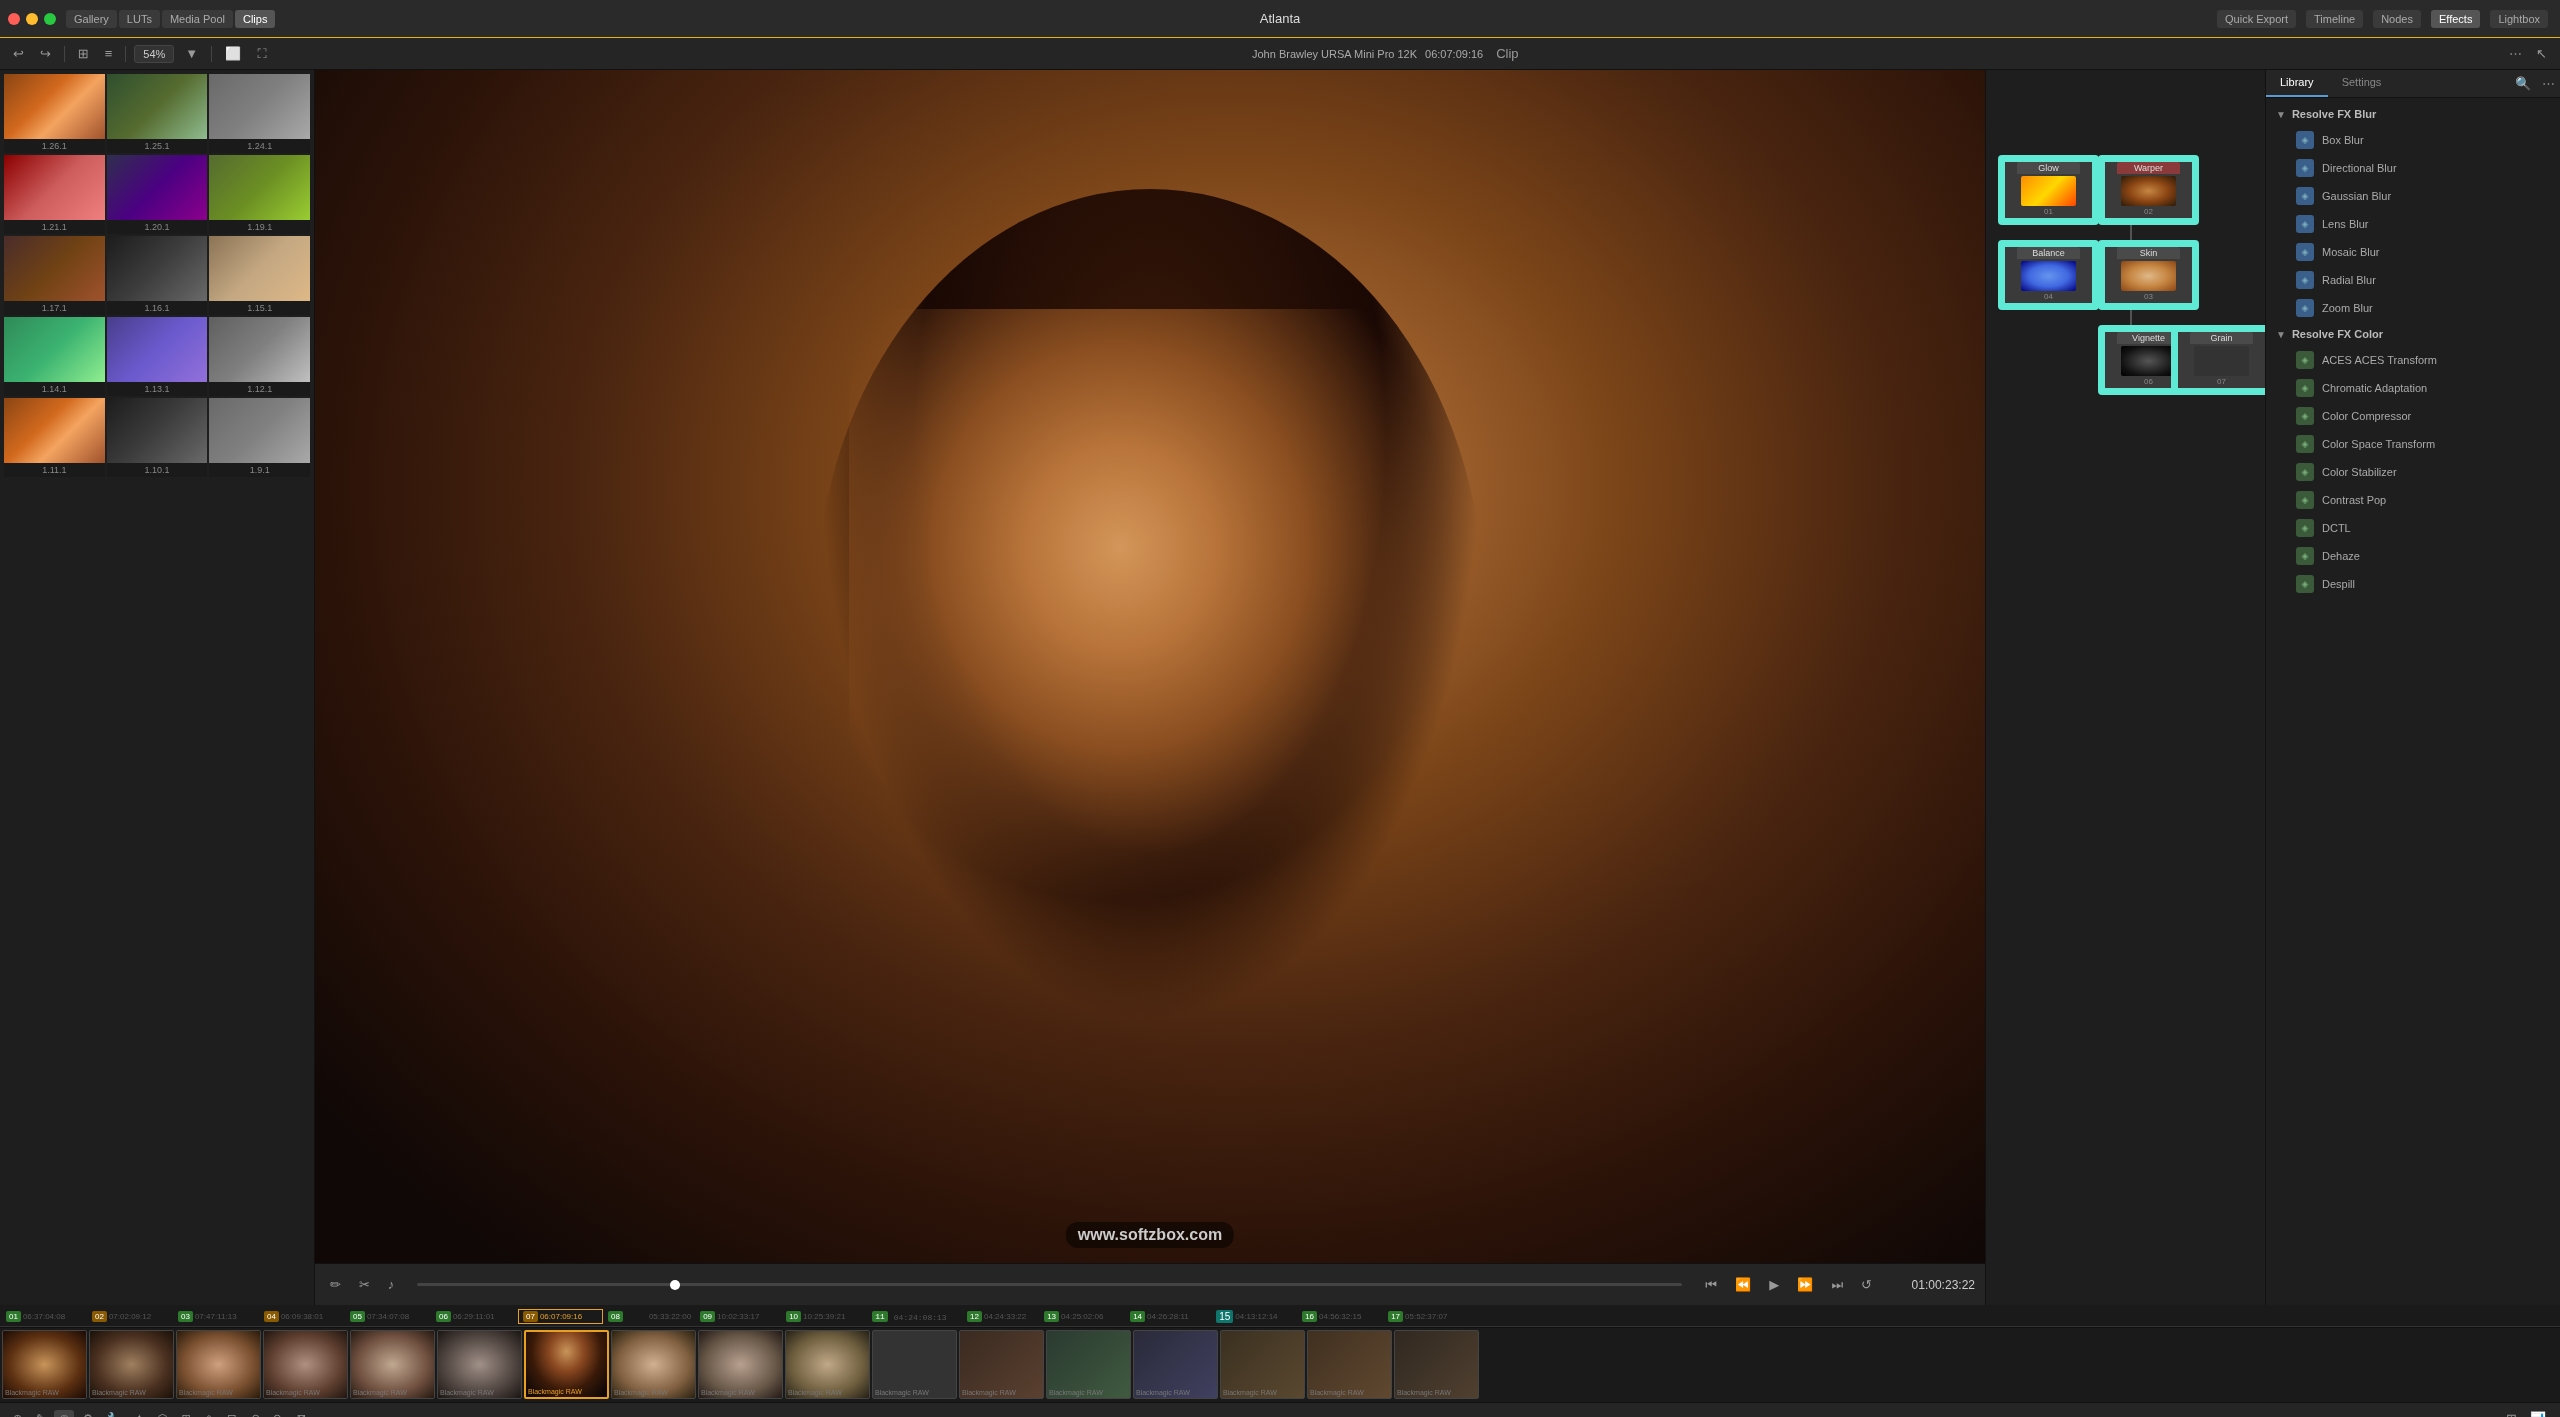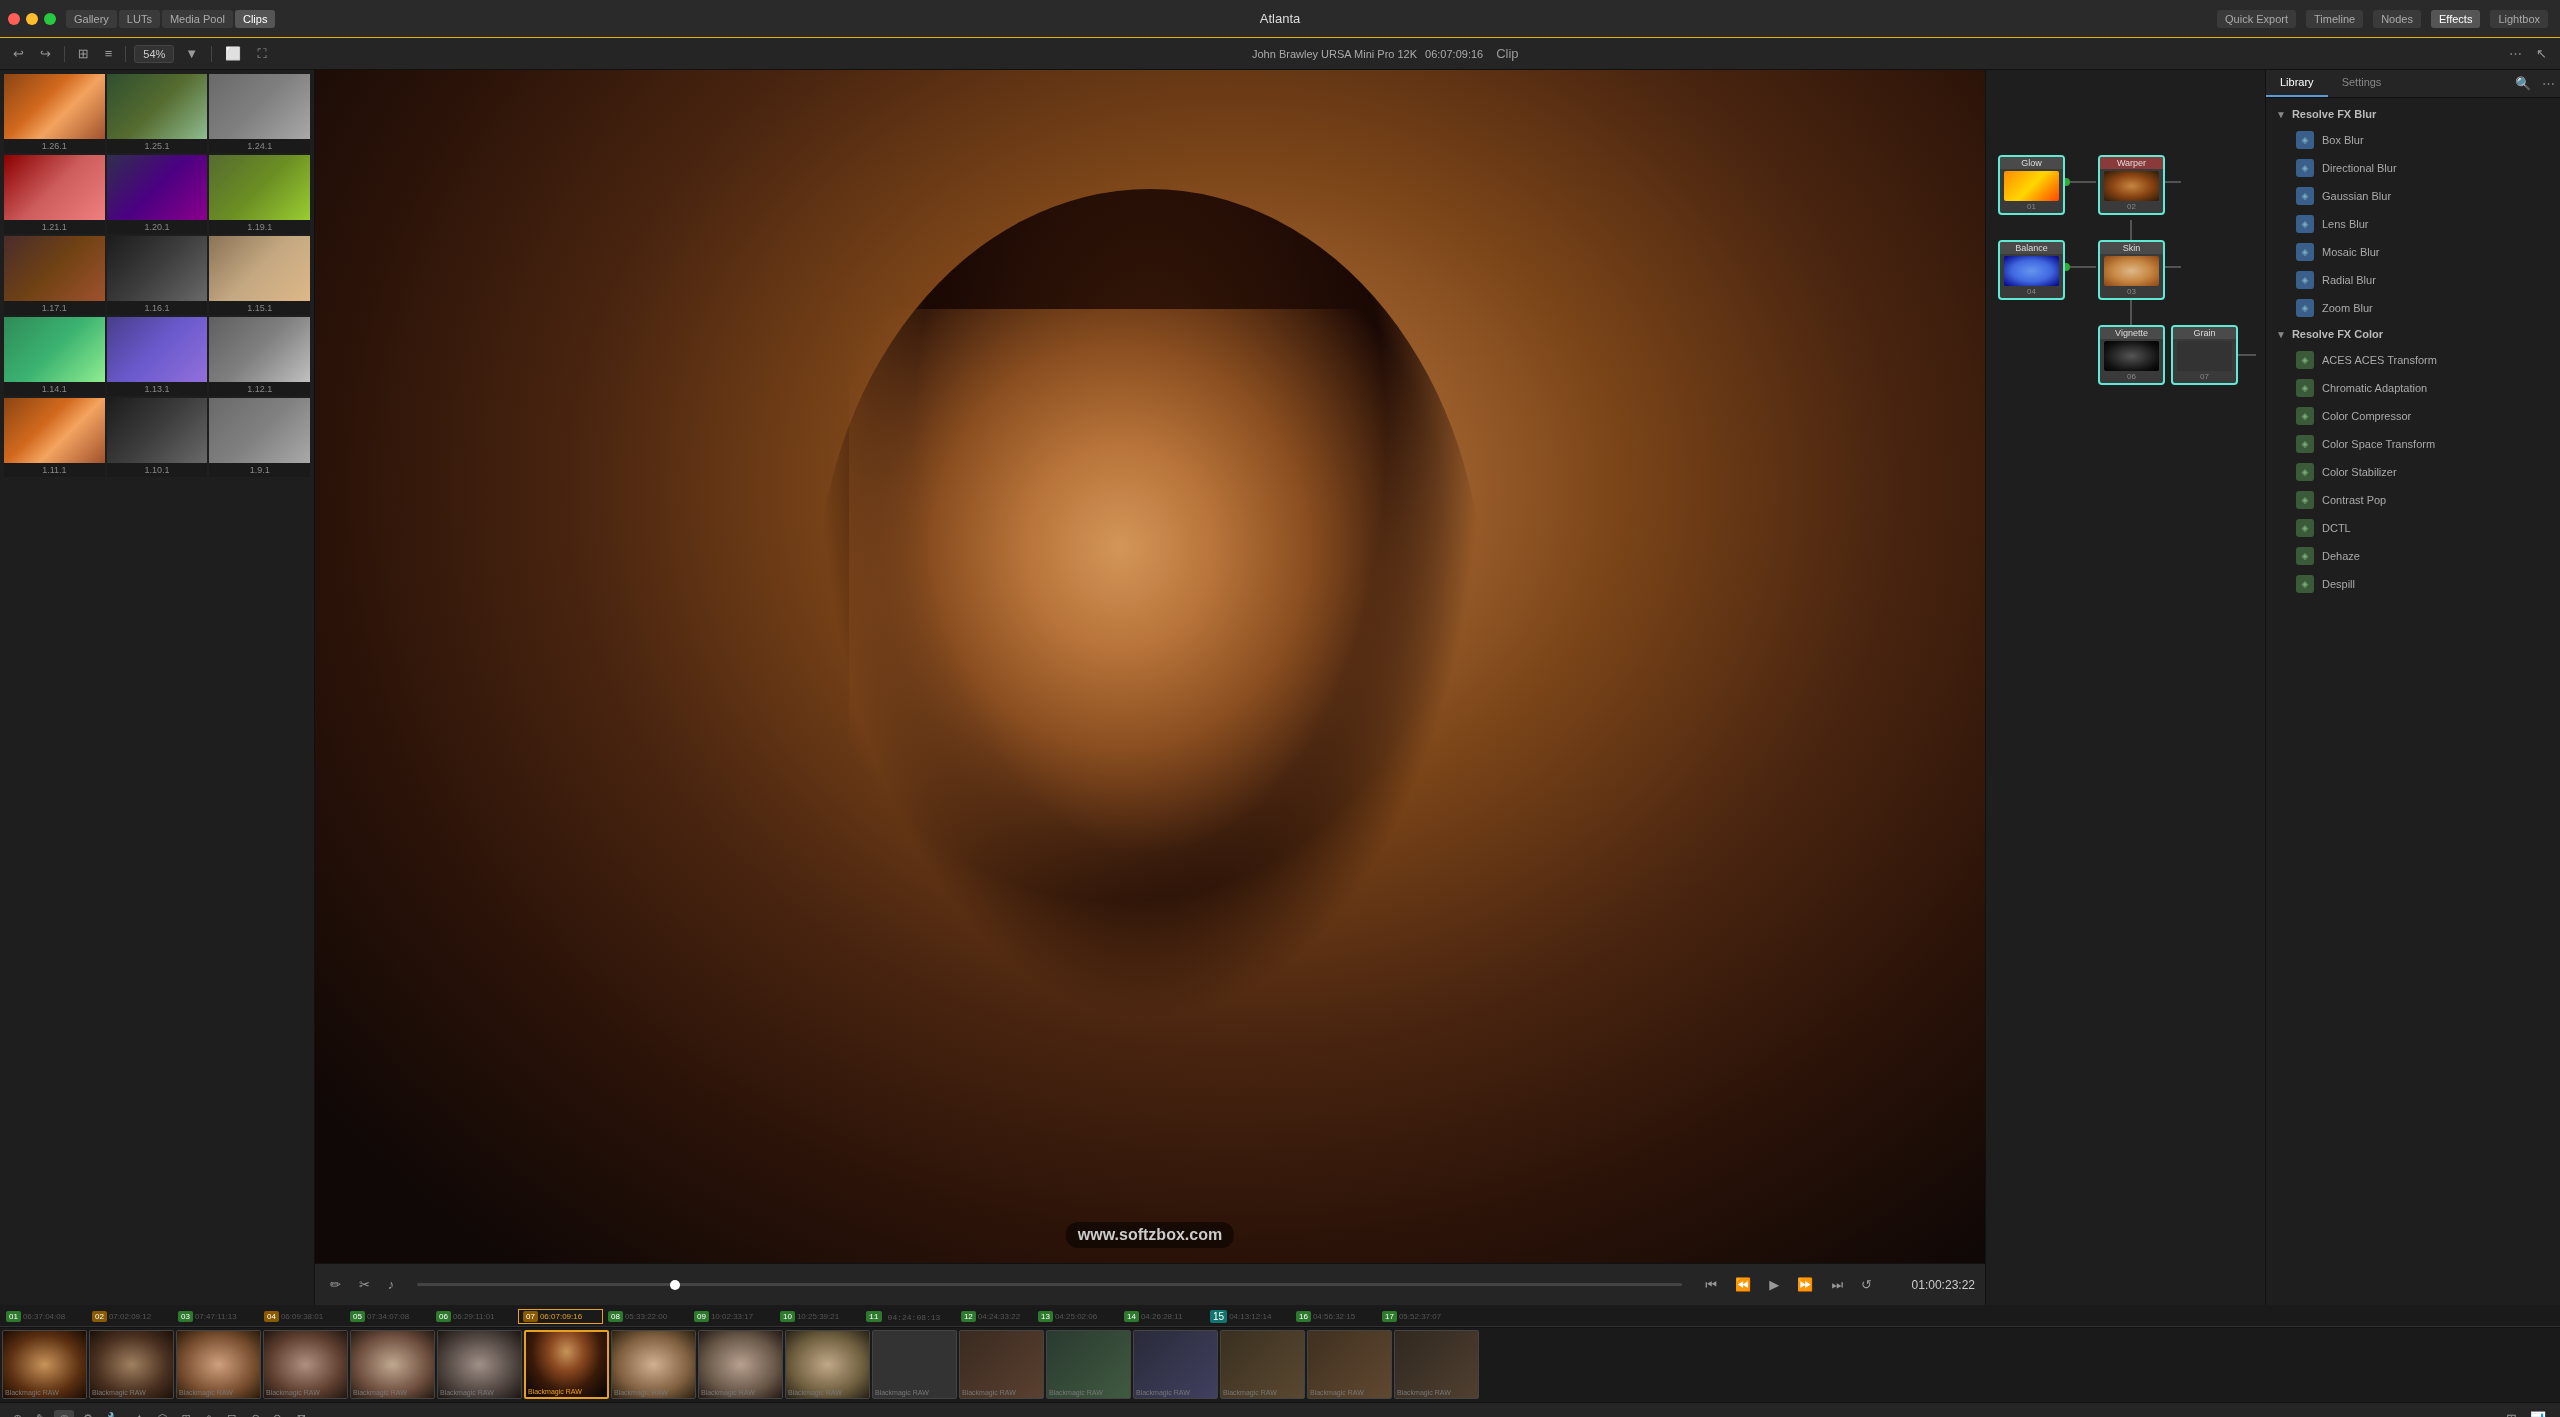--- a/index.html
+++ b/index.html
@@ -250,23 +250,23 @@
     .node-canvas {
       width: 100%;
       height: 100%;
       position: relative;
     }
 
     
     .node-box {
       position: absolute;
       background: #3a3a3a;
-      border: 2px solid #5eead4;
+      border: 7px solid #5eead4;
       border-radius: 4px;
-      padding: 2px 4px;
+      padding: 2px 16px;
       font-size: 9px;
       color: #ccc;
       min-width: 60px;
     }
     .node-header {
       background: #4a4a4a;
       font-size: 9px;
       padding: 1px 3px;
       text-align: center;
       color: #ddd;
@@ -694,21 +694,21 @@
       <span style="min-width:85px; font-size:8px; color:#888; padding:1px 4px; display:flex; gap:2px; align-items:center;">
           <span style="background:#2d7a2d; padding:1px 3px; border-radius:2px; color:#fff; font-size:8px;">06</span> 
           <span style="color:#555; font-size:8px;">06:29:11:01</span>
         </span>
       <span style="min-width:85px; font-size:8px; color:#e8a020; padding:1px 4px; display:flex; gap:2px; align-items:center; border:1px solid #e8a020;">
           <span style="background:#8a5a00; padding:1px 3px; border-radius:2px; color:#fff; font-size:8px;">07</span> 
           <span style="color:#e8a020; font-size:8px;">06:07:09:16</span>
         </span>
       <span style="min-width:85px; font-size:8px; color:#888; padding:1px 4px; display:flex; gap:2px; align-items:center;">
           <span style="background:#2d7a2d; padding:1px 3px; border-radius:2px; color:#fff; font-size:8px;">08</span> 
-          <span style="color:#555; font-size:8px;">05:33:22:00</span>
+          <span style="color:#555; font-size:8px;margin-left:24px;">05:33:22:00</span>
         </span>
       <span style="min-width:85px; font-size:8px; color:#888; padding:1px 4px; display:flex; gap:2px; align-items:center;">
           <span style="background:#2d7a2d; padding:1px 3px; border-radius:2px; color:#fff; font-size:8px;">09</span> 
           <span style="color:#555; font-size:8px;">10:02:33:17</span>
         </span>
       <span style="min-width:85px; font-size:8px; color:#888; padding:1px 4px; display:flex; gap:2px; align-items:center;">
           <span style="background:#2d7a2d; padding:1px 3px; border-radius:2px; color:#fff; font-size:8px;">10</span> 
           <span style="color:#555; font-size:8px;">10:25:39:21</span>
         </span>
       <span style="min-width:85px; font-size:8px; color:#888; padding:1px 4px; display:flex; gap:6px; align-items:flex-end;font-family:Liberation Mono, monospace;">

